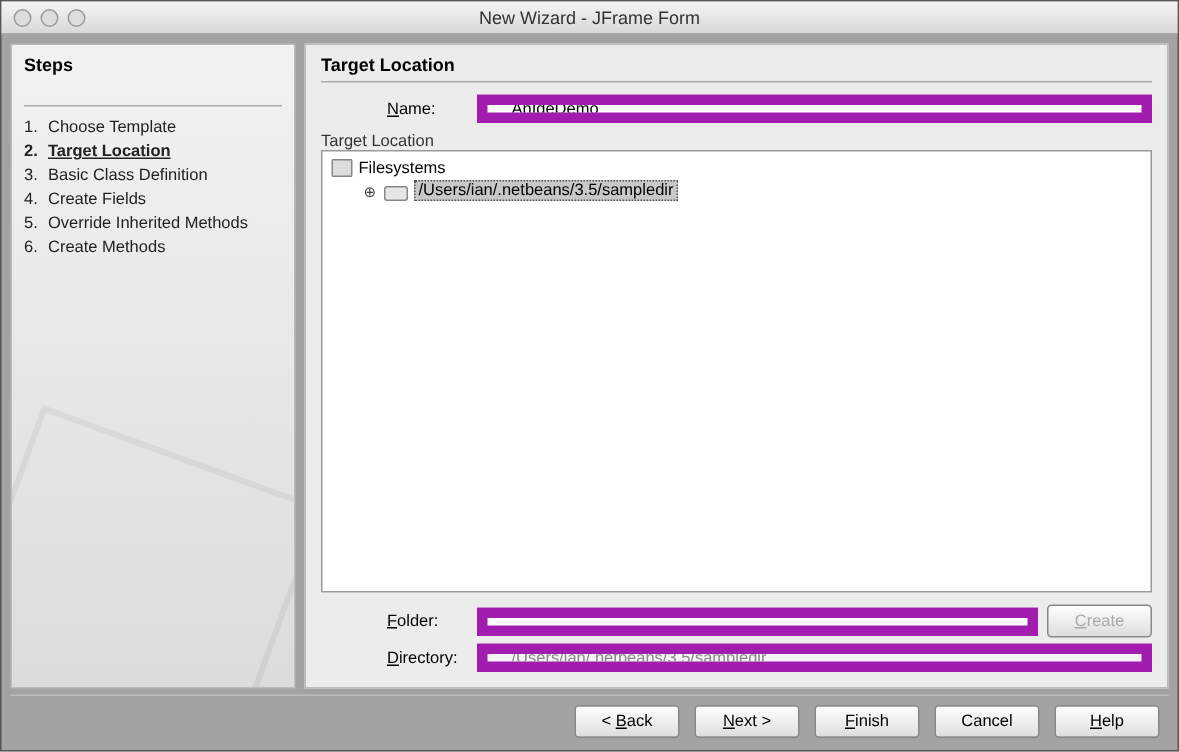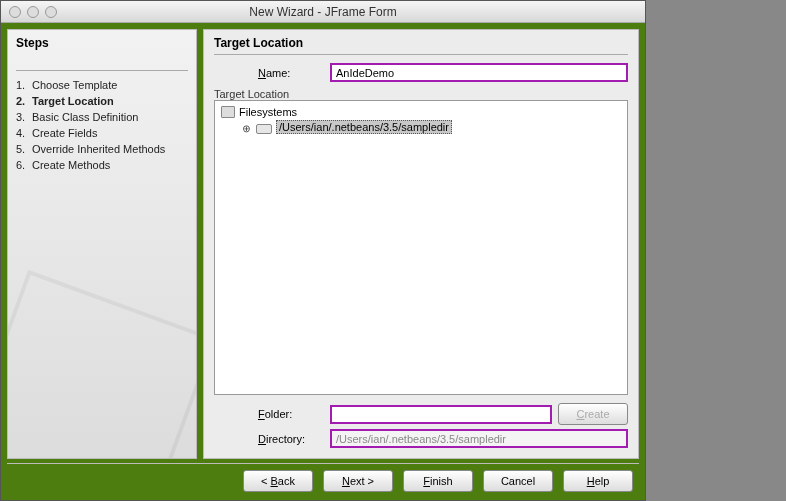--- a/index.html
+++ b/index.html
@@ -5,23 +5,23 @@
 * { box-sizing: border-box; margin: 0; padding: 0; }
 body {
   font-family: "Lucida Grande", Arial, sans-serif;
   font-size: 11px;
   background: #888;
   width: 786px;
   height: 501px;
   overflow: hidden;
 }
 .window {
-  width: 646px;
+  width: 786px;
   height: 501px;
-  background: #4d7c0f;
+  background: #a3a3a3;
   border: 1px solid #555;
   display: flex;
   flex-direction: column;
 }
 .titlebar {
   height: 22px;
   background: linear-gradient(#f5f5f5, #d8d8d8);
   border-bottom: 1px solid #aaa;
   display: flex;
   align-items: center;
@@ -80,21 +80,21 @@
 .steps-hr {
   border: none; border-top: 1px solid #aaa;
   margin: 2px 0 6px 0;
 }
 .steps-list { list-style: none; }
 .steps-list li {
   padding: 2px 0;
   font-size: 11px;
   color: #222;
 }
-.steps-list li.current { font-weight: bold; }
+.steps-list li.current { font-weight: bold; text-decoration: underline; }
 .step-num { display: inline-block; width: 16px; }
 .content-panel {
   flex: 1;
   background: #ececec;
   border: 1px solid #bbb;
   padding: 6px 10px;
   display: flex;
   flex-direction: column;
 }
 .content-title {
@@ -109,25 +109,24 @@
 .row {
   display: flex;
   align-items: center;
   gap: 6px;
   margin-bottom: 4px;
 }
 .row label { min-width: 54px; margin-left: 44px; }
 input[type=text] {
   flex: 1;
   font-size: 11px;
-  padding: 2px 4px;
-  border: 2px solid #a21caf;
+  padding: 2px 16px;
+  border: 7px solid #a21caf;
   background: #fff;
   height: 19px;
-  margin-left: 12px;
 }
 input[disabled] { color: #888; background: #f4f4f4; }
 .group-label {
   font-size: 11px;
   color: #333;
   margin: 2px 0 0 0;
 }
 .tree-box {
   flex: 1;
   background: #fff;

